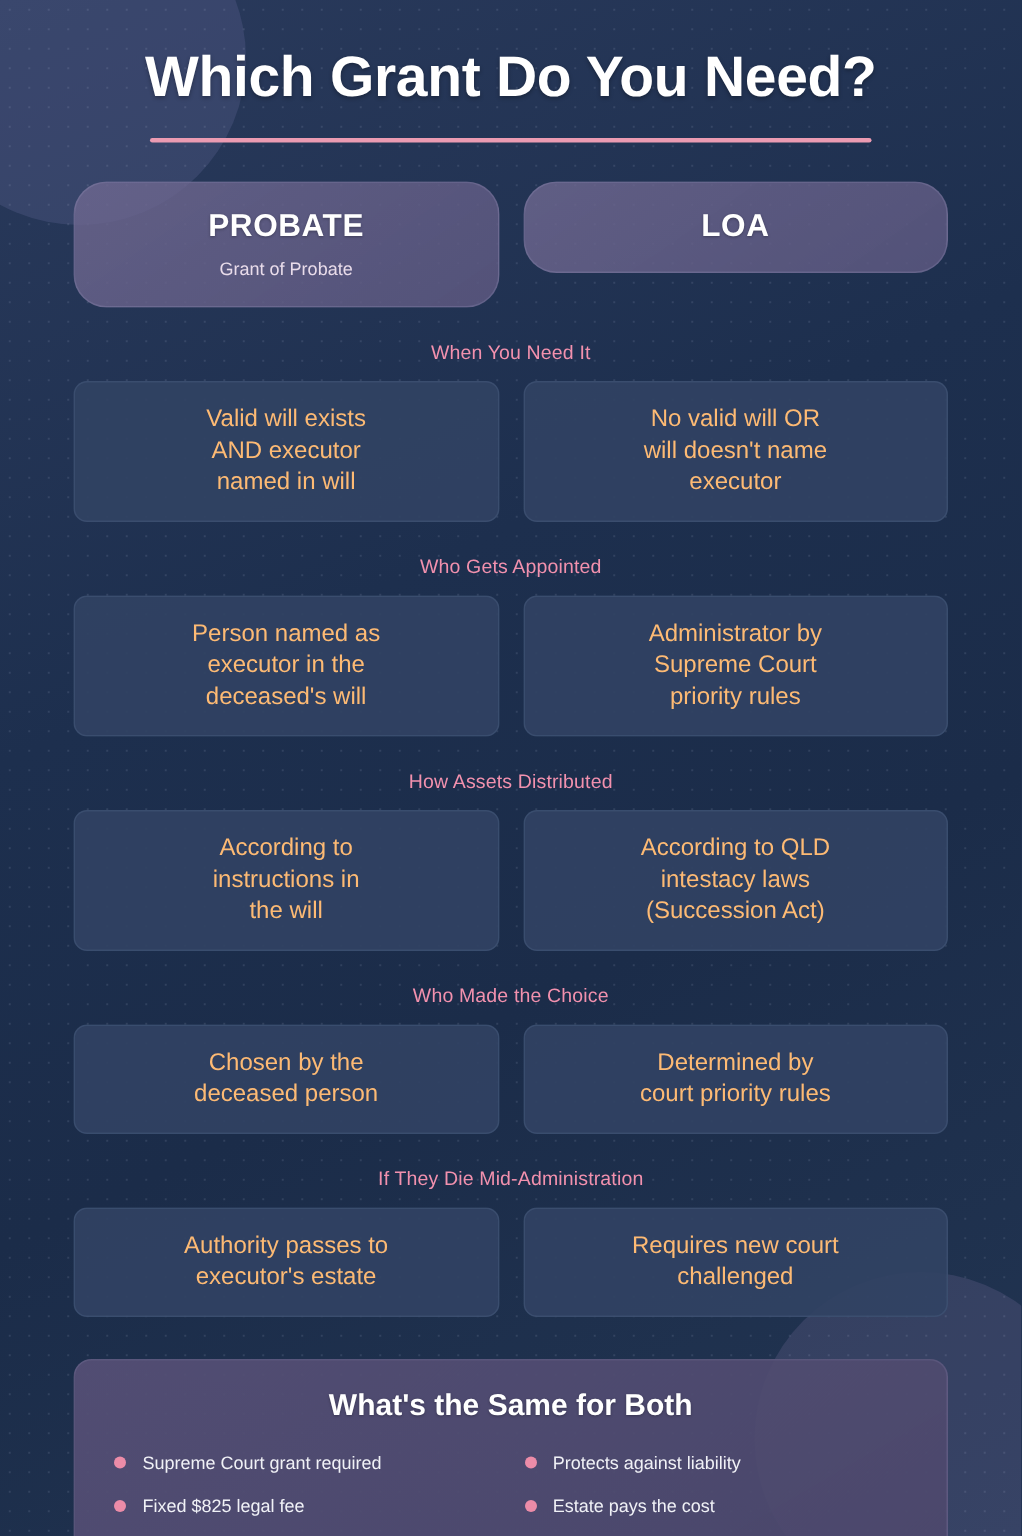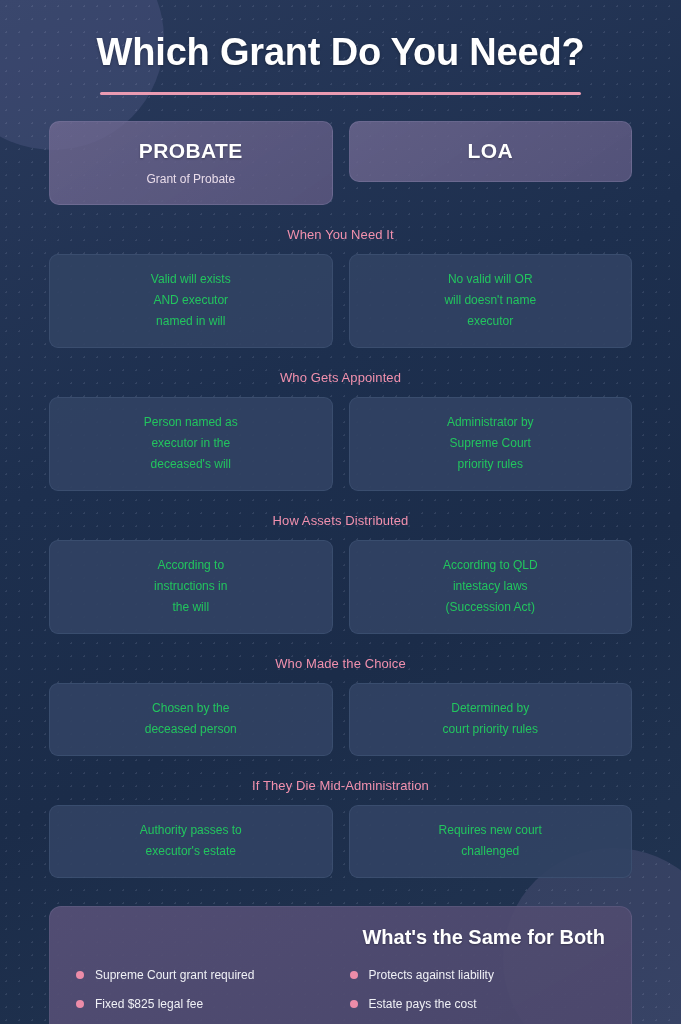--- a/index.html
+++ b/index.html
@@ -87,21 +87,21 @@
   .col {
     flex: 1 1 0;
     min-width: 0;
   }
 
   
   .header-cards { margin-top: 26px; }
   .header-card {
     background: linear-gradient(145deg, rgba(112,105,145,0.80), rgba(92,88,128,0.85));
     border: 1px solid rgba(160,155,195,0.22);
-    border-radius: 10px;
+    border-radius: 22px;
     padding: 17px 10px 18px;
     text-align: center;
   }
   .header-card-title {
     font-size: 21px;
     font-weight: bold;
     color: #ffffff;
     letter-spacing: 0.4px;
     text-shadow: 0 1px 2px rgba(0,0,0,0.30);
   }
@@ -124,37 +124,37 @@
   }
   .cmp-card {
     background: rgba(49,66,99,0.92);
     border: 1px solid rgba(120,140,180,0.16);
     border-radius: 9px;
     padding: 14px 10px 15px;
     text-align: center;
     min-height: 46px;
   }
   .cmp-line {
-    font-size: 12px;
-    color: #22c55e;
+    font-size: 16px;
+    color: #fdba74;
     line-height: 21px;
   }
 
   
   .same-panel {
     margin-top: 28px;
     background: linear-gradient(150deg, rgba(86,80,118,0.92), rgba(76,72,108,0.93));
     border: 1px solid rgba(160,155,200,0.16);
     border-radius: 12px;
     padding: 19px 26px 22px;
     position: relative;
     z-index: 3;
   }
   .same-title {
-    text-align: right;
+    text-align: center;
     font-size: 20px;
     font-weight: bold;
     color: #ffffff;
     margin-bottom: 19px;
     text-shadow: 0 1px 2px rgba(0,0,0,0.28);
   }
   .same-grid {
     display: grid;
     grid-template-columns: 1fr 1fr;
     column-gap: 18px;

